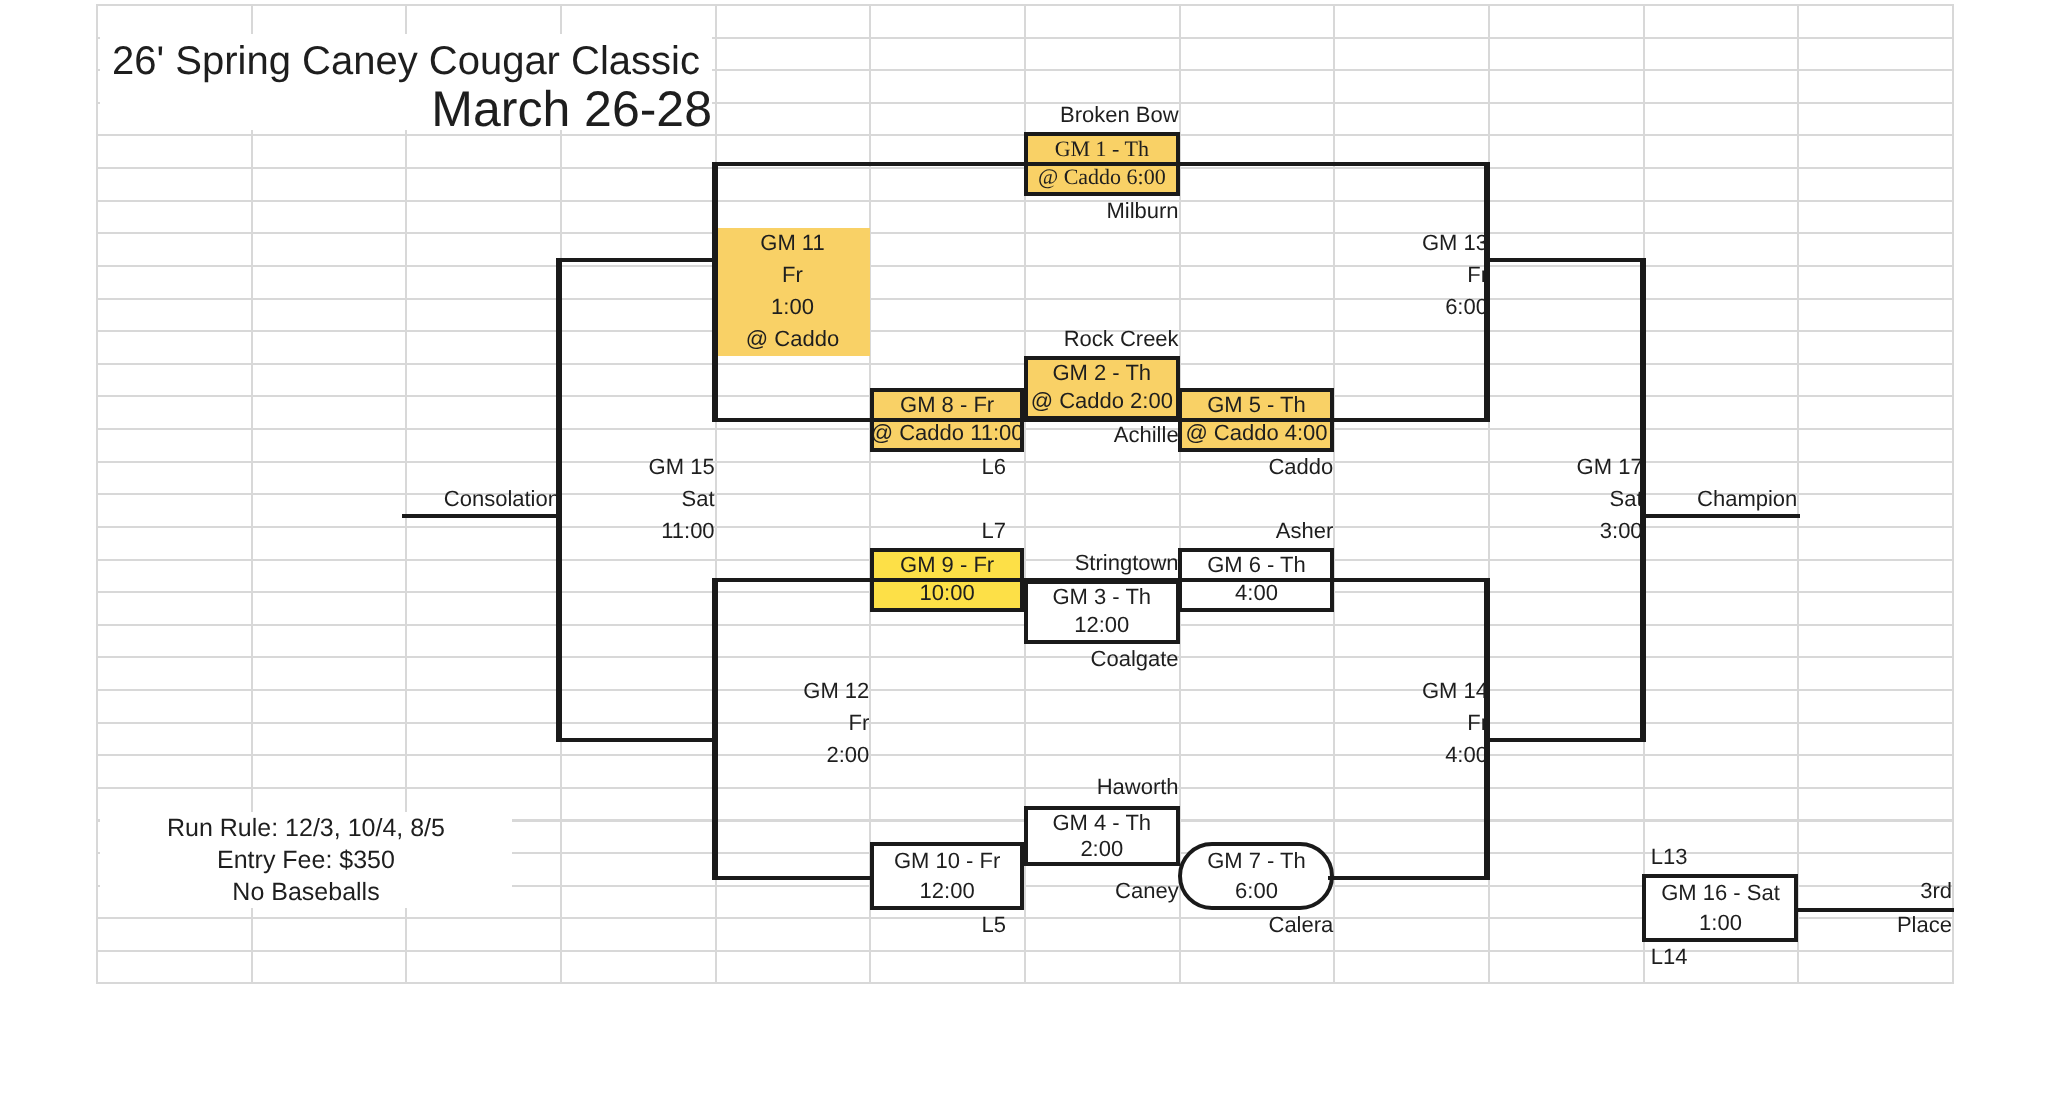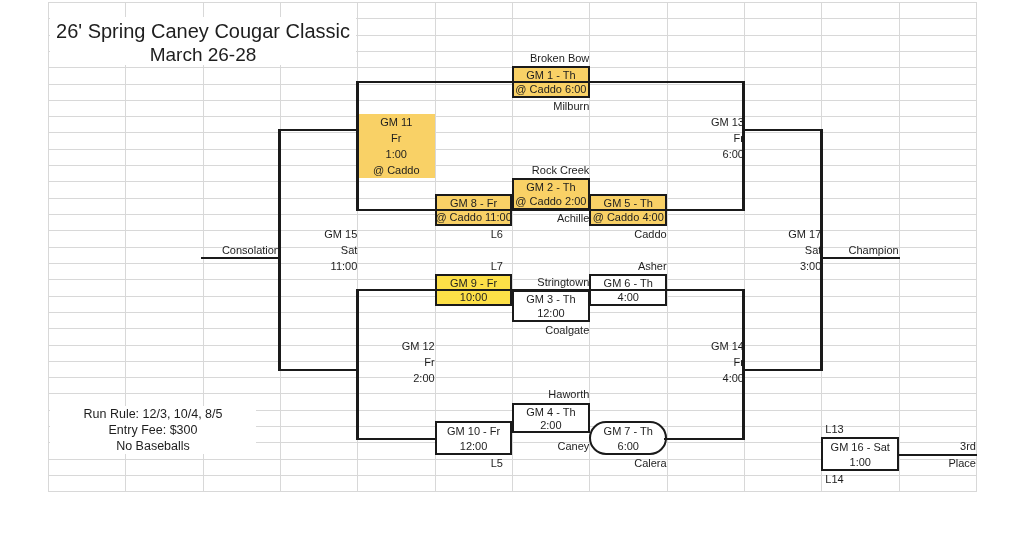--- a/index.html
+++ b/index.html
@@ -21,21 +21,21 @@
   .cl.left{text-align:left;padding-left:4px;}
   .cl.right{text-align:right;padding-right:9px;box-sizing:border-box;}
   .bx{position:absolute;box-sizing:border-box;border:2px solid var(--line);
       display:flex;flex-direction:column;z-index:3;}
   .bx.noborder{border:none;}
   .bx .bxl{flex:1;font-size:11px;display:flex;align-items:center;justify-content:center;white-space:nowrap;}
   .bline{position:absolute;background:var(--line);z-index:4;}
   .title-block{position:absolute;left:50px;top:17px;width:306px;height:48px;
       background:#fff;text-align:center;z-index:5;}
   .title{font-size:20px;line-height:28px;white-space:nowrap;}
-  .subtitle{font-size:19px;line-height:20px;white-space:nowrap;}
+  .subtitle{font-size:25px;line-height:20px;white-space:nowrap;text-align:right;}
   .notes-block{position:absolute;left:50px;top:406px;width:206px;height:48px;
       background:#fff;text-align:center;z-index:5;}
   .note{font-size:12.5px;line-height:16px;white-space:nowrap;}
 </style>
 </head>
 <body>
 
 <div class="sheet">
   <div class="grid"></div>
   <div id="bracket-layer">
@@ -67,21 +67,21 @@
       <div class="cl" style="left: 666.664px; top: 354px; width: 77.333px; height: 16px;">Fr</div>
       <div class="cl" style="left: 666.664px; top: 370px; width: 77.333px; height: 16px;">4:00</div>
       <div class="cl" style="left: 511.998px; top: 386px; width: 77.333px; height: 16px;">Haworth</div>
       <div class="cl" style="left: 511.998px; top: 438px; width: 77.333px; height: 16px;">Caney</div>
       <div class="cl right" style="left: 434.665px; top: 455px; width: 77.333px; height: 16px;">L5</div>
       <div class="cl" style="left: 589.331px; top: 455px; width: 77.333px; height: 16px;">Calera</div>
       <div class="cl left" style="left: 821.33px; top: 421px; width: 77.333px; height: 16px;">L13</div>
       <div class="cl left" style="left: 821.33px; top: 471px; width: 77.333px; height: 16px;">L14</div>
       <div class="cl" style="left: 898.663px; top: 438px; width: 77.333px; height: 16px;">3rd</div>
       <div class="cl" style="left: 898.663px; top: 455px; width: 77.333px; height: 16px;">Place</div>
-      <div class="bx" style="left: 511.998px; top: 66px; width: 77.833px; height: 32px; background: var(--hl);">
+      <div class="bx" style="left: 511.998px; top: 66px; width: 77.833px; height: 32px; background: var(--hl); font-family: Liberation Serif, serif;">
         <div class="bxl">GM 1 - Th</div>
         <div class="bxl">@ Caddo 6:00</div>
       </div>
       <div class="bx" style="left: 511.998px; top: 178px; width: 77.833px; height: 32px; background: var(--hl);">
         <div class="bxl">GM 2 - Th</div>
         <div class="bxl">@ Caddo 2:00</div>
       </div>
       <div class="bx" style="left: 434.665px; top: 194px; width: 77.833px; height: 32px; background: var(--hl);">
         <div class="bxl">GM 8 - Fr</div>
         <div class="bxl">@ Caddo 11:00</div>
@@ -142,16 +142,16 @@
       <div class="bline" style="left: 820.05px; top: 128.75px; width: 2.5px; height: 242.5px;"></div>
       <div class="bline" style="left: 356.05px; top: 288.75px; width: 2.5px; height: 151.5px;"></div>
       <div class="bline" style="left: 742.25px; top: 288.75px; width: 2.5px; height: 151.5px;"></div>
     </div>
   <div class="title-block">
     <div class="title">26' Spring Caney Cougar Classic</div>
     <div class="subtitle">March 26-28</div>
   </div>
   <div class="notes-block">
     <div class="note">Run Rule: 12/3, 10/4, 8/5</div>
-    <div class="note">Entry Fee: $300</div>
+    <div class="note">Entry Fee: $350</div>
     <div class="note">No Baseballs</div>
   </div>
 </div>
 
 </body></html>

